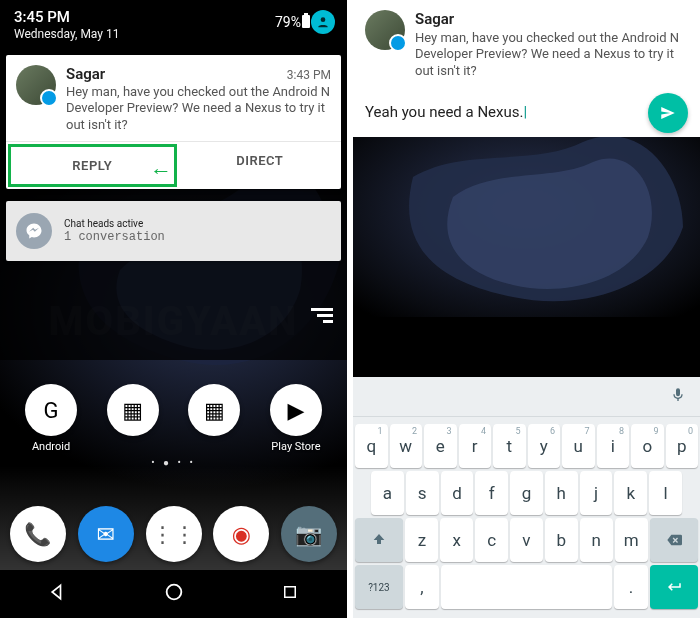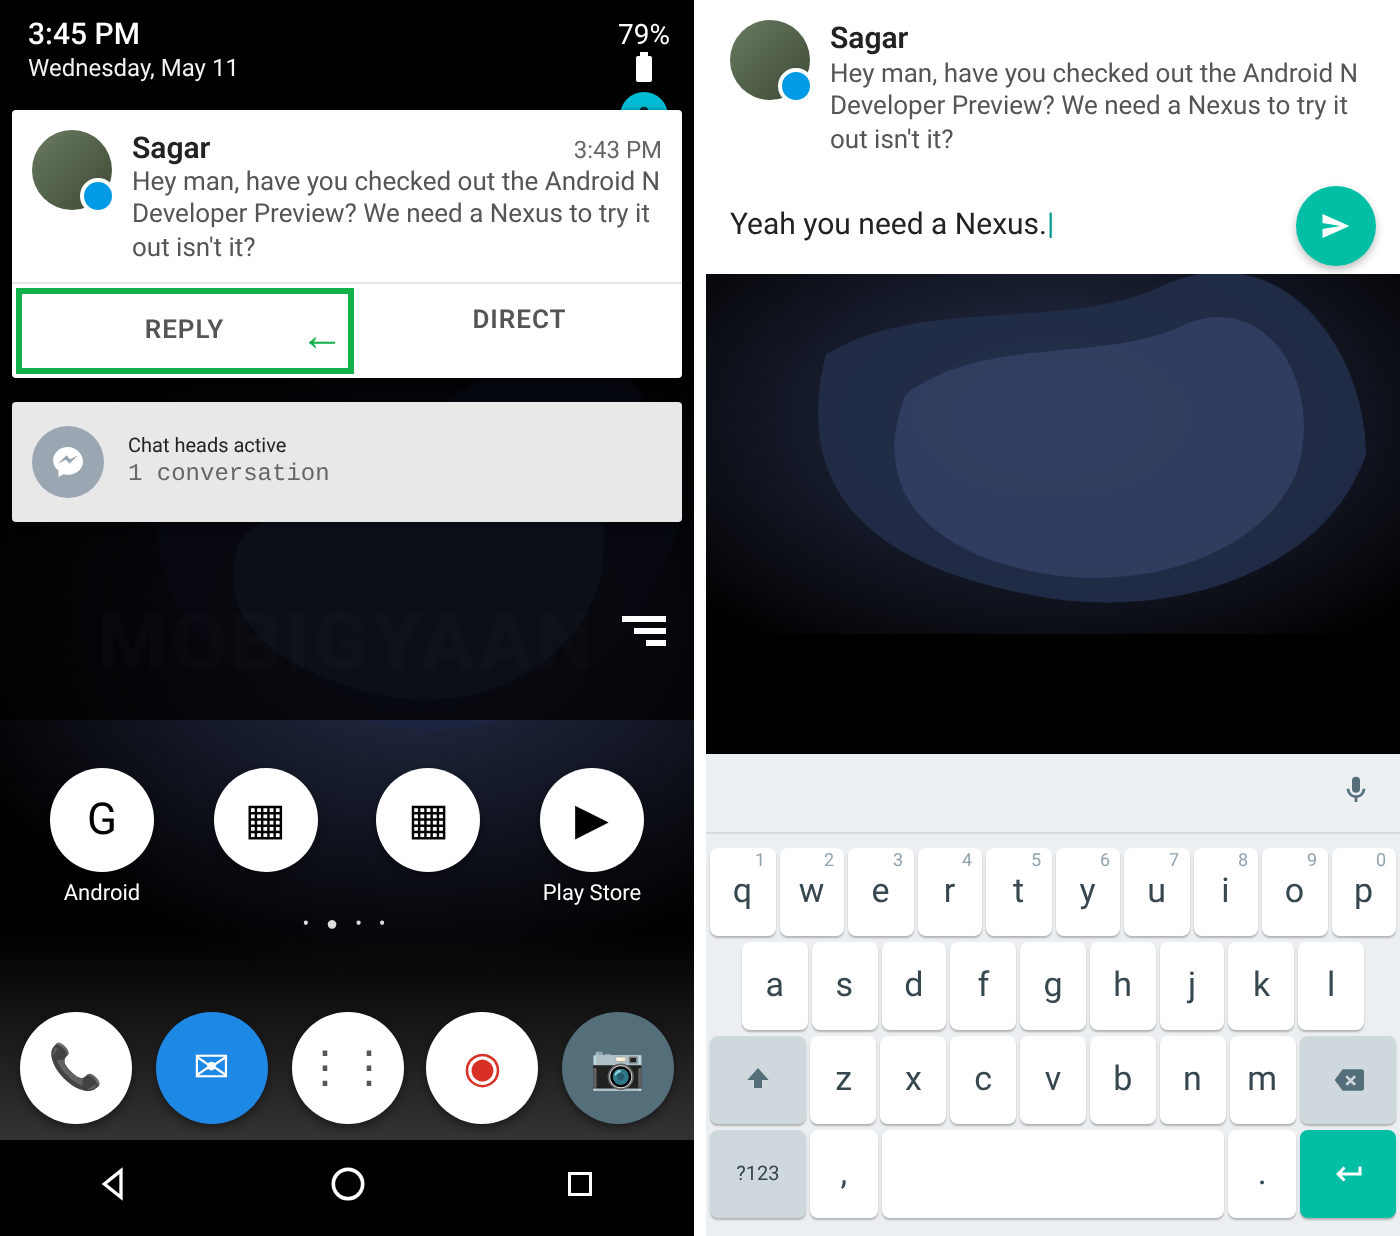--- a/index.html
+++ b/index.html
@@ -9,21 +9,21 @@
   .gap { width: 6px; background: #fff; }
 
   
   .wallpaper { position:absolute; inset:0; background: radial-gradient(ellipse 250px 180px at 60% 50%, #2a334e 0%, #1b2135 35%, #0b0d14 75%, #000 100%); }
   .wallpaper svg { position:absolute; inset:0; }
   .shade-scrim { position:absolute; top:0; left:0; right:0; height: 360px; background: rgba(0,0,0,0.75); }
 
   .status-header { position: relative; color: #fff; padding: 8px 14px 10px; font-size: 13px; }
   .status-header .time { font-size: 15px; font-weight: 500; }
   .status-header .date { font-size: 12px; opacity: .95; margin-top:1px; }
-  .status-header .right { position:absolute; right:12px; top:10px; display:flex; align-items:center; gap:0;flex-direction:column; }
+  .status-header .right { position:absolute; right:12px; top:10px; display:flex; align-items:center; gap:0; }
   .batt { font-size:14px; }
   .avatar-circle { width:24px; height:24px; border-radius:50%; background:#00bcd4; display:flex; align-items:center; justify-content:center; color:#022b30; }
 
   .notif-card { position:relative; margin: 4px 6px 0; background:#fff; border-radius:2px; box-shadow:0 1px 4px rgba(0,0,0,.4); }
   .notif-top { display:flex; padding:10px 10px 8px; }
   .contact-avatar { width:40px; height:40px; border-radius:50%; background:linear-gradient(135deg,#6a7a60,#3d4a36); flex:none; position:relative; }
   .contact-avatar::after { content:""; position:absolute; right:-2px; bottom:-2px; width:14px; height:14px; border-radius:50%; background:#039be5; border:2px solid #fff; }
   .notif-text { margin-left:10px; flex:1; }
   .nt-row { display:flex; justify-content:space-between; align-items:baseline; }
   .nt-name { font-size:15px; font-weight:600; color:#222; }

